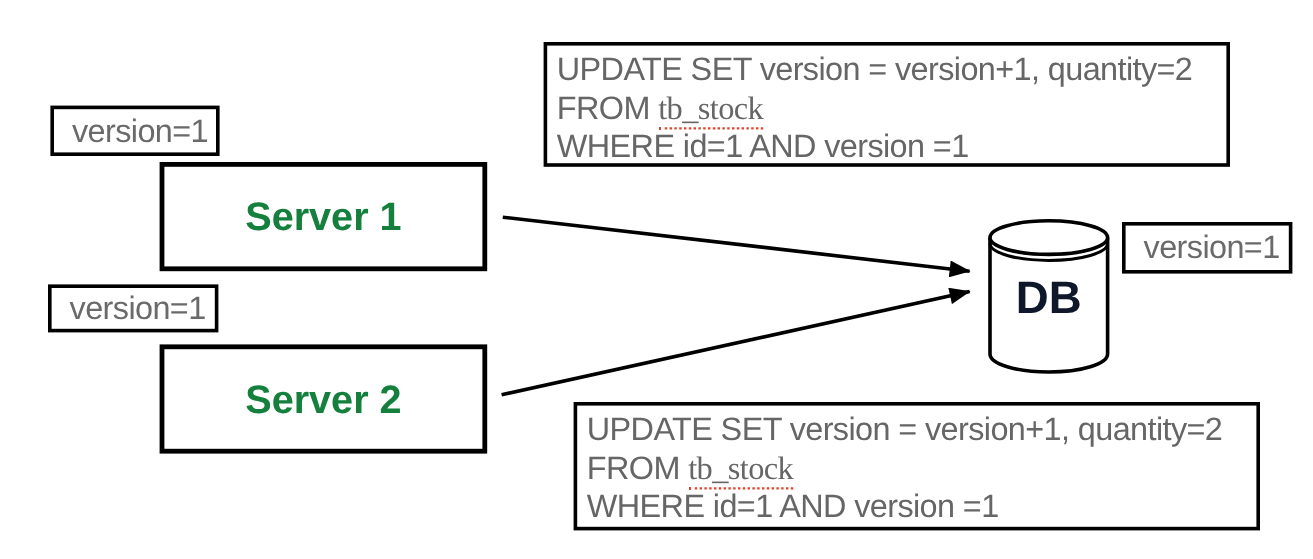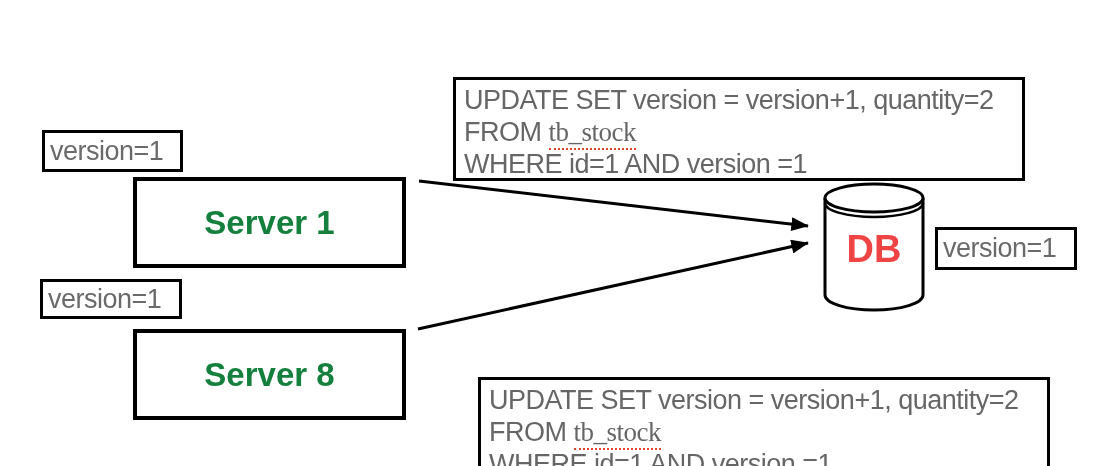--- a/index.html
+++ b/index.html
@@ -18,27 +18,26 @@
   .svg-layer {
     position: absolute;
     left: 0; top: 0;
     width: 1094px;
     height: 466px;
   }
   .box {
     position: absolute;
     background: #ffffff;
     box-sizing: border-box;
-    margin-top: 42px;
   }
   .version-box {
     border: 3px solid #000000;
     display: flex;
     align-items: center;
-    padding-left: 5px;
+    padding-left: 15px;
     font-size: 27px;
     color: #6a6a6a;
     letter-spacing: -0.5px;
   }
   .server-box {
     border: 4px solid #000000;
     display: flex;
     align-items: center;
     justify-content: center;
     font-size: 33px;
@@ -61,21 +60,21 @@
     font-family: Liberation Serif, serif;
   }
   .db-label {
     position: absolute;
     left: 825px;
     top: 228px;
     width: 98px;
     text-align: center;
     font-size: 38px;
     font-weight: bold;
-    color: #ef4444;
+    color: #0f172a;
   }
   #v-box-1 { left: 42px;  top: 88px;  width: 141px; height: 42px; }
   #server1  { left: 133px; top: 135px; width: 273px; height: 91px; }
   #v-box-2 { left: 40px;  top: 237px; width: 142px; height: 40px; }
   #server2  { left: 133px; top: 287px; width: 273px; height: 91px; }
   #sql-top    { left: 453px; top: 35px;  width: 572px; height: 104px; }
   #sql-bottom { left: 478px; top: 335px; width: 572px; height: 107px; }
   #v-box-db { left: 935px; top: 185px; width: 142px; height: 43px; }
 </style>
 </head>
@@ -106,21 +105,21 @@
 
   <div id="server1" class="box server-box">
     <span>Server 1</span>
   </div>
 
   <div id="v-box-2" class="box version-box">
     <span>version=1</span>
   </div>
 
   <div id="server2" class="box server-box">
-    <span>Server 8</span>
+    <span>Server 2</span>
   </div>
 
   <div id="sql-top" class="box sql-box">
     <span class="sql-line">UPDATE SET version = version+1, quantity=2</span>
     <span class="sql-line">
       <span>FROM</span>
       <span class="spellcheck">tb_stock</span>
     </span>
     <span class="sql-line">WHERE id=1 AND version =1</span>
   </div>

